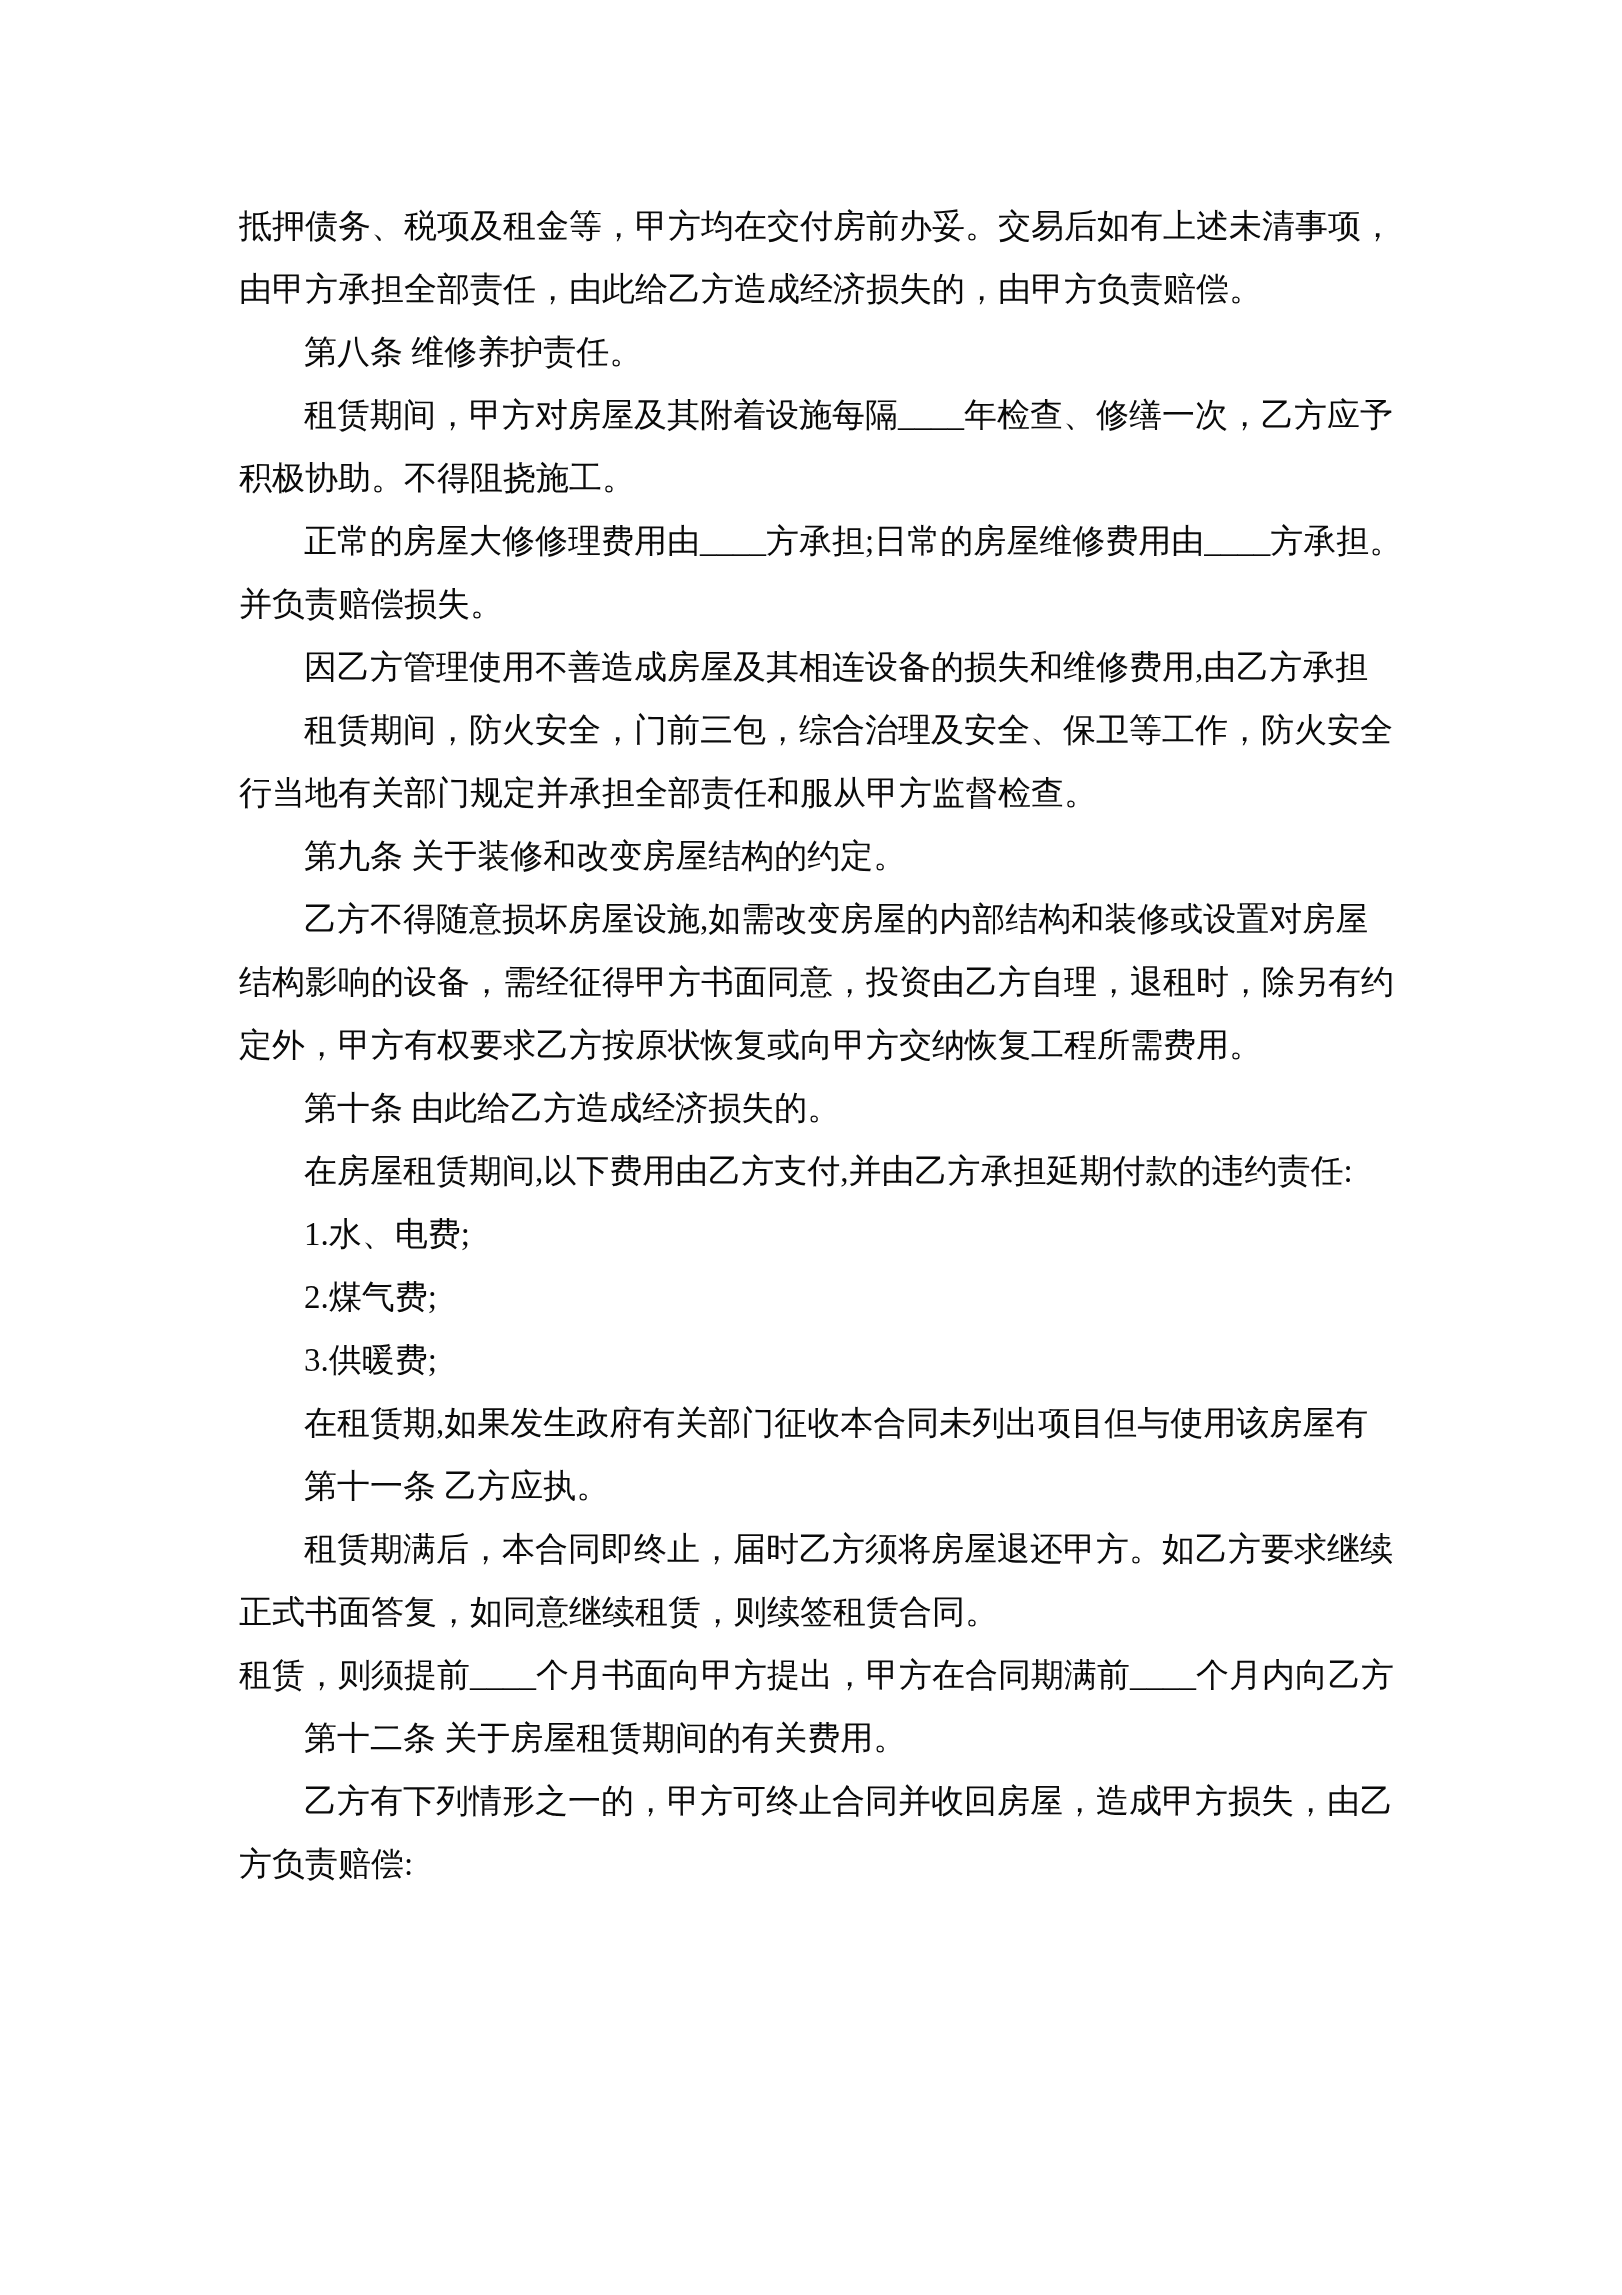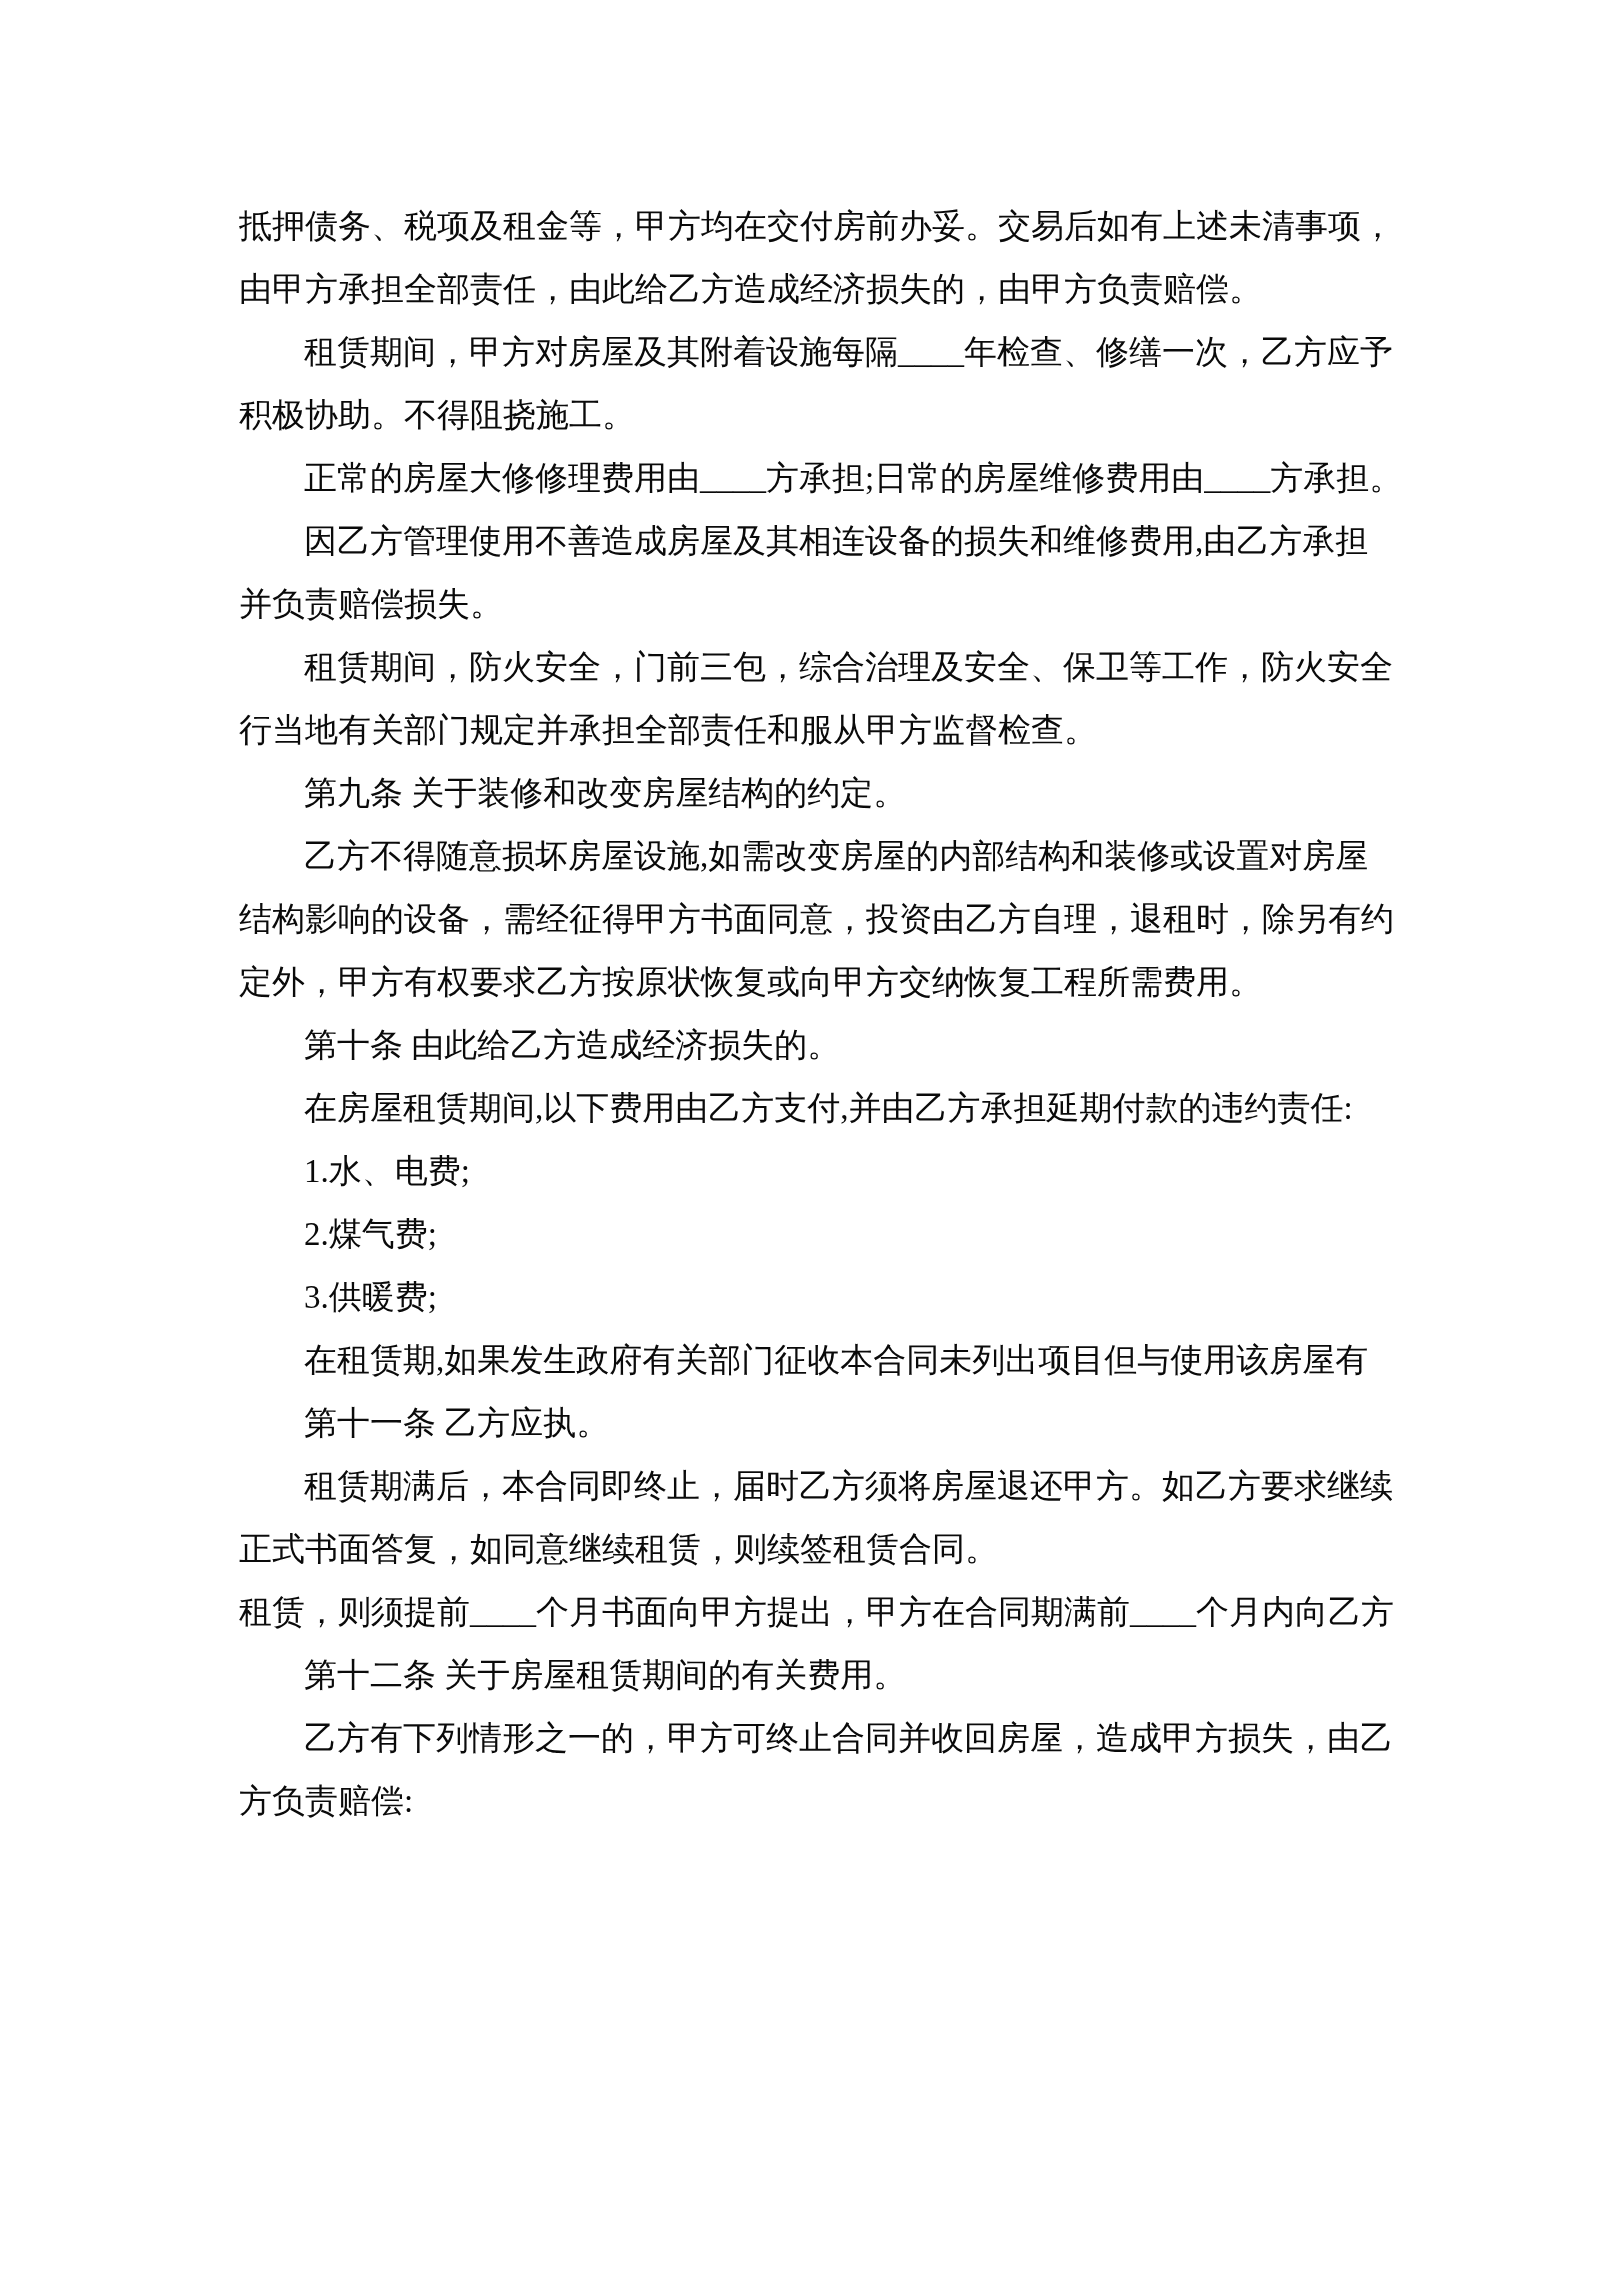--- a/index.html
+++ b/index.html
@@ -39,25 +39,26 @@
   }
 </style>
 </head>
 <body>
 
 <div class="page" style="background: rgb(255, 255, 255);">
   <div class="content" style="color: rgb(10, 10, 10);">
 
   <div class="line">抵押债务、税项及租金等，甲方均在交付房前办妥。交易后如有上述未清事项，</div>
       <div class="line">由甲方承担全部责任，由此给乙方造成经济损失的，由甲方负责赔偿。</div>
+      <div class="line indent">第八条 维修养护责任。</div>
       <div class="line indent">租赁期间，甲方对房屋及其附着设施每隔____年检查、修缮一次，乙方应予</div>
       <div class="line">积极协助。不得阻挠施工。</div>
       <div class="line indent">正常的房屋大修修理费用由____方承担;日常的房屋维修费用由____方承担。</div>
+      <div class="line">并负责赔偿损失。</div>
       <div class="line indent">因乙方管理使用不善造成房屋及其相连设备的损失和维修费用,由乙方承担</div>
-      <div class="line">并负责赔偿损失。</div>
       <div class="line indent">租赁期间，防火安全，门前三包，综合治理及安全、保卫等工作，防火安全</div>
       <div class="line">行当地有关部门规定并承担全部责任和服从甲方监督检查。</div>
       <div class="line indent">第九条 关于装修和改变房屋结构的约定。</div>
       <div class="line indent">乙方不得随意损坏房屋设施,如需改变房屋的内部结构和装修或设置对房屋</div>
       <div class="line">结构影响的设备，需经征得甲方书面同意，投资由乙方自理，退租时，除另有约</div>
       <div class="line">定外，甲方有权要求乙方按原状恢复或向甲方交纳恢复工程所需费用。</div>
       <div class="line indent">第十条 由此给乙方造成经济损失的。</div>
       <div class="line indent">在房屋租赁期间,以下费用由乙方支付,并由乙方承担延期付款的违约责任:</div>
       <div class="line indent">1.水、电费;</div>
       <div class="line indent">2.煤气费;</div>

